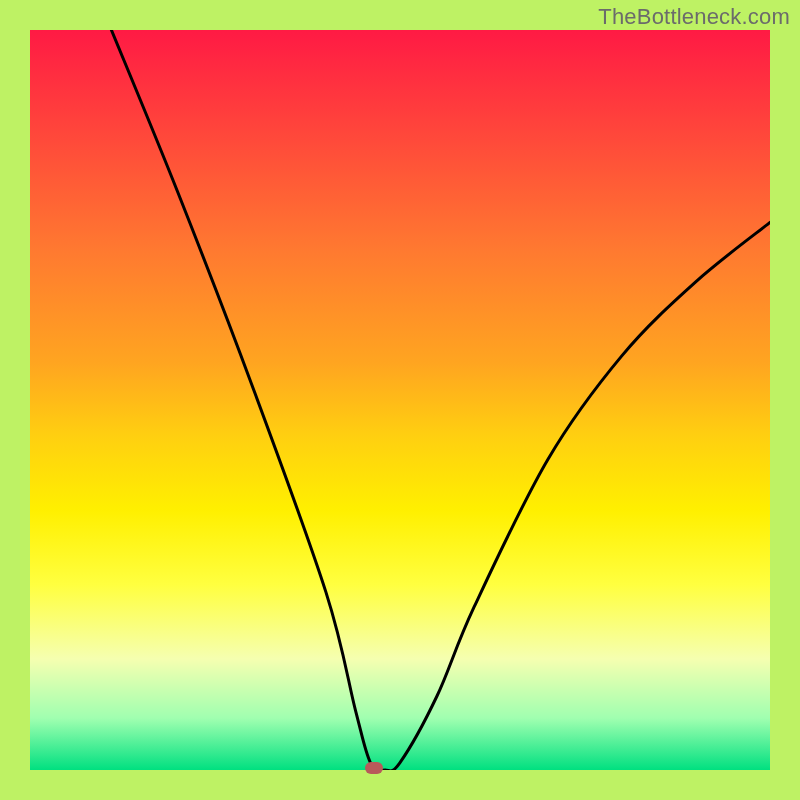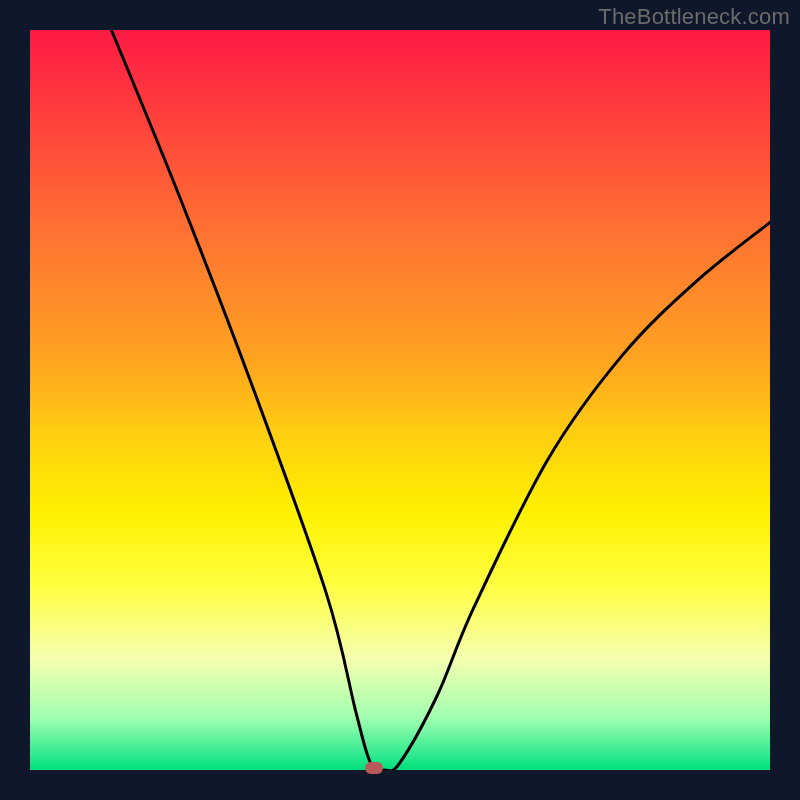--- a/index.html
+++ b/index.html
@@ -6,21 +6,21 @@
     margin: 0;
     padding: 0;
     width: 800px;
     height: 800px;
     overflow: hidden;
   }
   .container {
     width: 800px;
     height: 800px;
     position: relative;
-    background: #0f172a;
+    background: #bef264;
   }
   .plot-area {
     position: absolute;
     left: 30px;
     top: 30px;
     width: 740px;
     height: 740px;
     background: linear-gradient(to bottom,
       #ff1a44 0%,
       #ff4a3a 15%,

